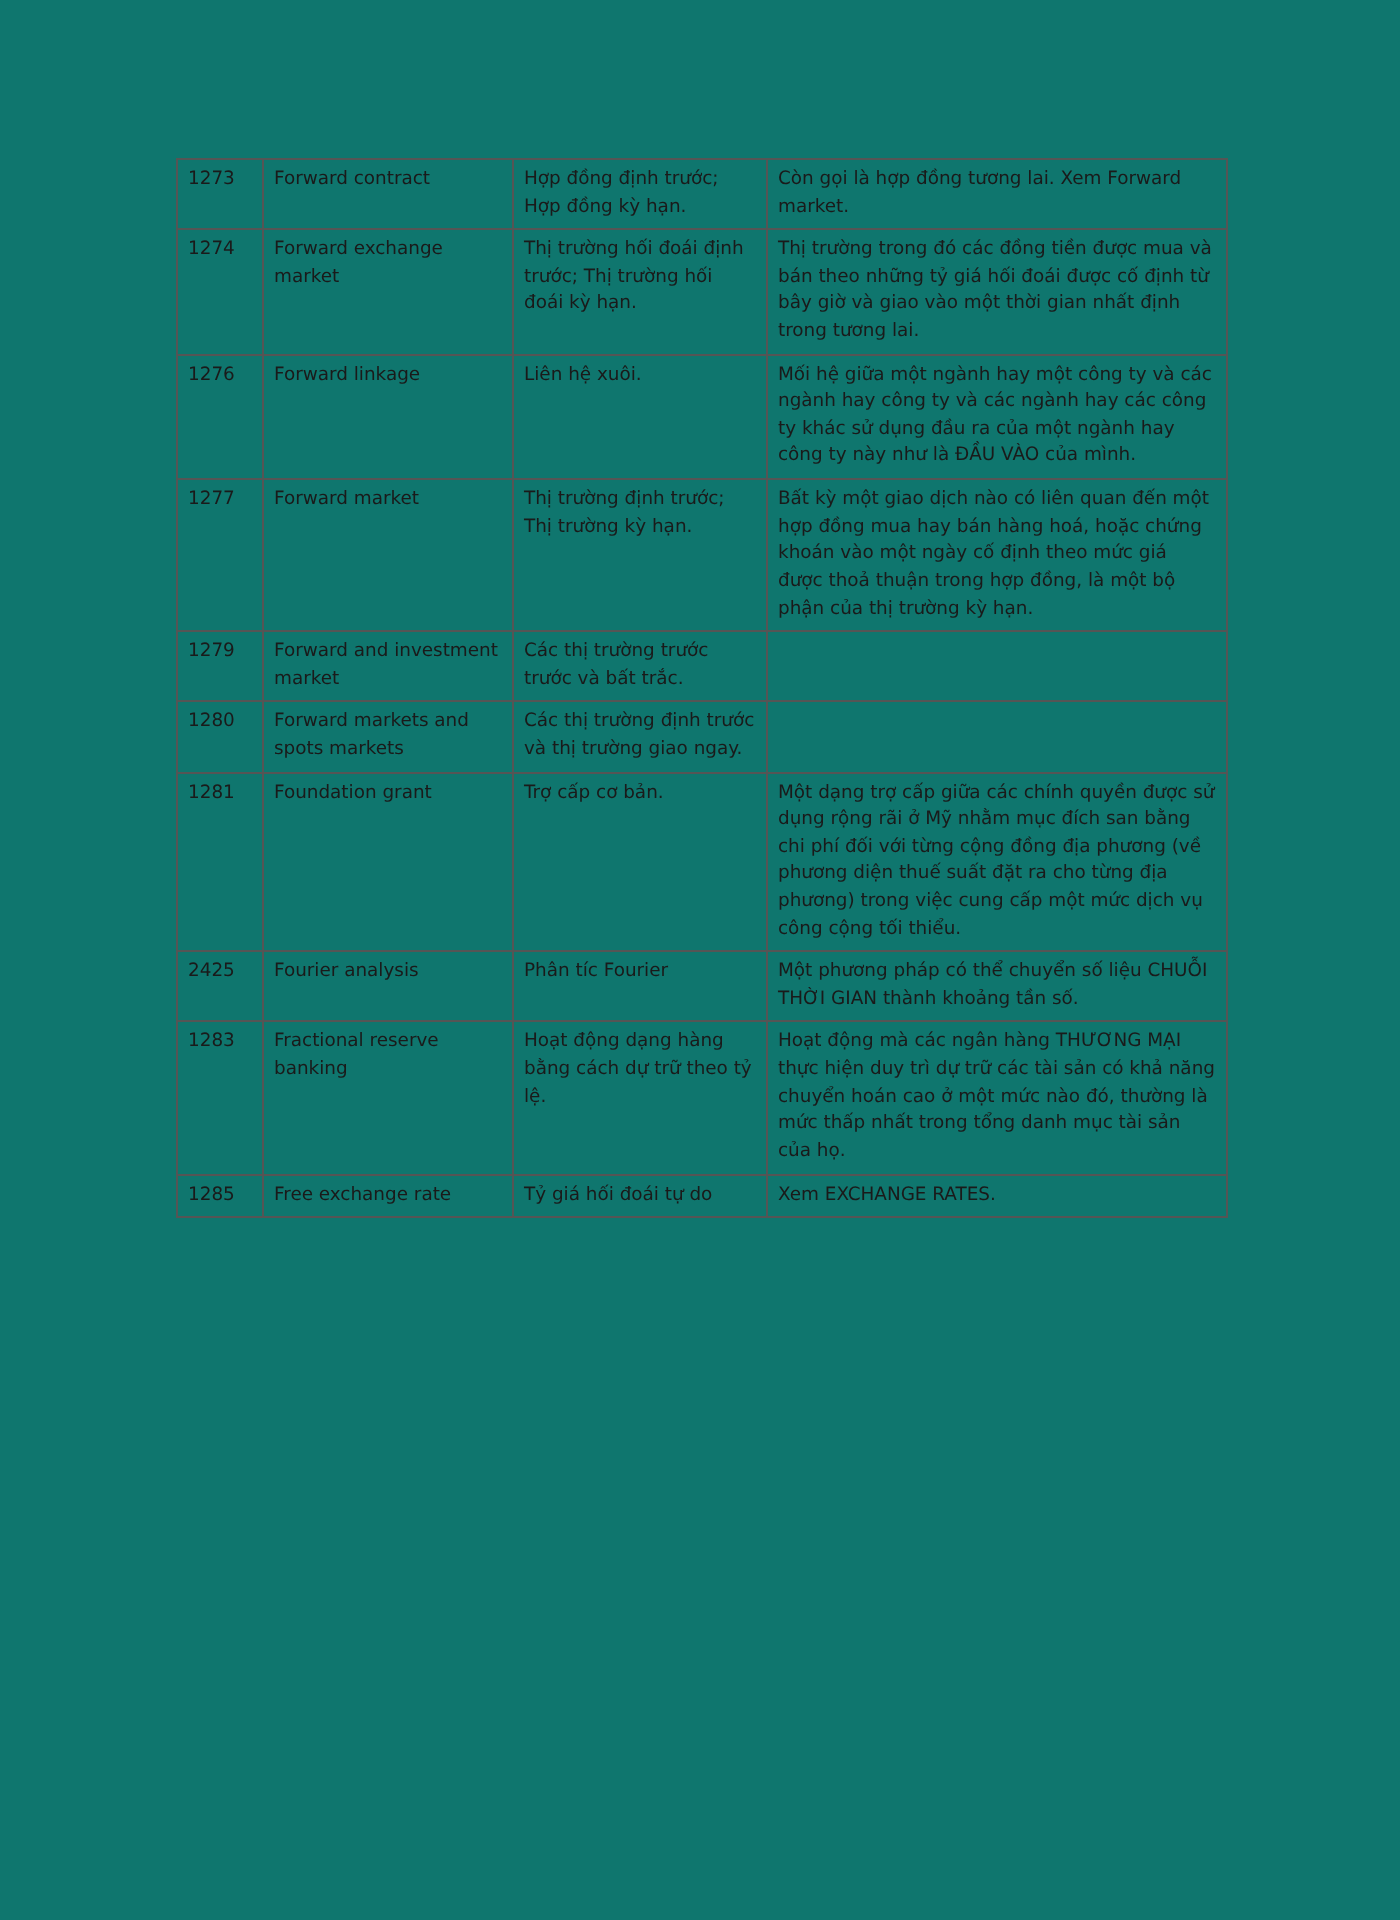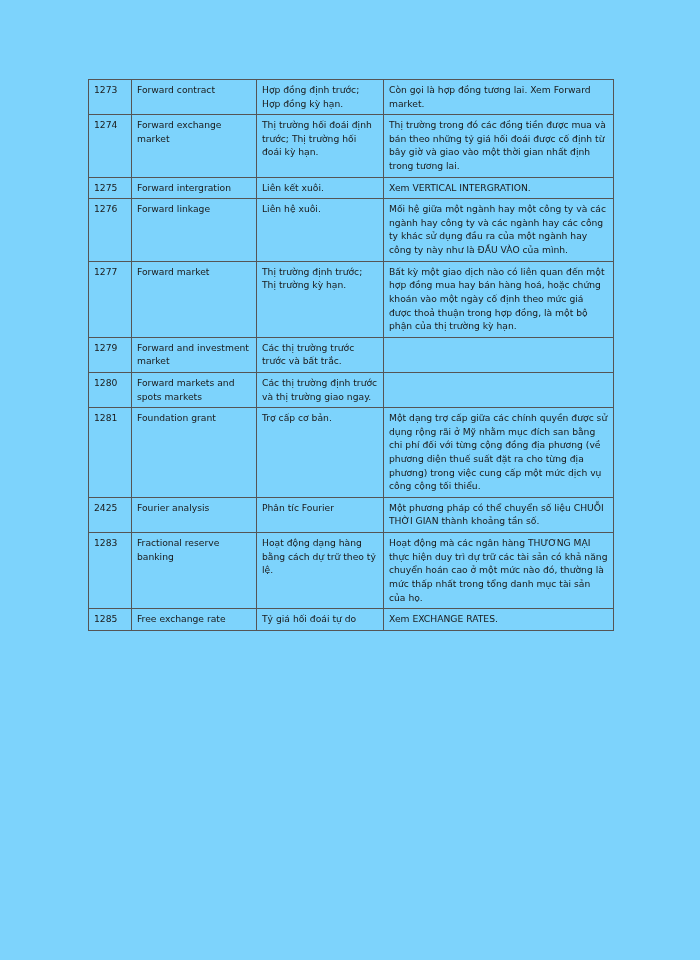--- a/index.html
+++ b/index.html
@@ -11,21 +11,21 @@
     width: 700px;
     height: 960px;
     font-family: "DejaVu Sans", sans-serif;
     color: #1a1a1a;
     overflow: hidden;
   }
   .page {
     position: relative;
     width: 700px;
     height: 960px;
-    background: #7dd3fc;
+    background: #0f766e;
   }
   .glossary-wrap {
     position: absolute;
     left: 88px;
     top: 79px;
     width: 525px;
   }
   table.glossary {
     border-collapse: collapse;
     table-layout: fixed;
@@ -71,26 +71,20 @@
             <td class="cell-vn">Hợp đồng định trước; Hợp đồng kỳ hạn.</td>
             <td class="cell-def">Còn gọi là hợp đồng tương lai. Xem Forward market.</td>
           </tr>
           <tr>
             <td class="cell-id">1274</td>
             <td class="cell-term">Forward exchange market</td>
             <td class="cell-vn">Thị trường hối đoái định trước; Thị trường hối đoái kỳ hạn.</td>
             <td class="cell-def">Thị trường trong đó các đồng tiền được mua và bán theo những tỷ giá hối đoái được cố định từ bây giờ và giao vào một thời gian nhất định trong tương lai.</td>
           </tr>
           <tr>
-            <td class="cell-id">1275</td>
-            <td class="cell-term">Forward intergration</td>
-            <td class="cell-vn">Liên kết xuôi.</td>
-            <td class="cell-def">Xem VERTICAL INTERGRATION.</td>
-          </tr>
-          <tr>
             <td class="cell-id">1276</td>
             <td class="cell-term">Forward linkage</td>
             <td class="cell-vn">Liên hệ xuôi.</td>
             <td class="cell-def">Mối hệ giữa một ngành hay một công ty và các ngành hay công ty và các ngành hay các công ty khác sử dụng đầu ra của một ngành hay công ty này như là ĐẦU VÀO của mình.</td>
           </tr>
           <tr>
             <td class="cell-id">1277</td>
             <td class="cell-term">Forward market</td>
             <td class="cell-vn">Thị trường định trước; Thị trường kỳ hạn.</td>
             <td class="cell-def">Bất kỳ một giao dịch nào có liên quan đến một hợp đồng mua hay bán hàng hoá, hoặc chứng khoán vào một ngày cố định theo mức giá được thoả thuận trong hợp đồng, là một bộ phận của thị trường kỳ hạn.</td>

